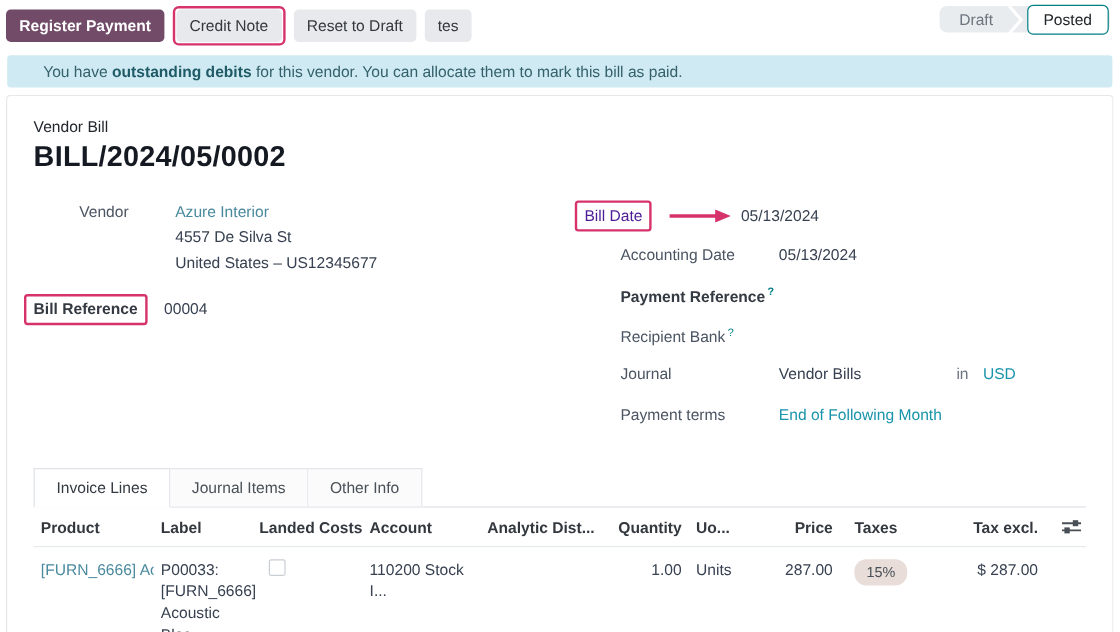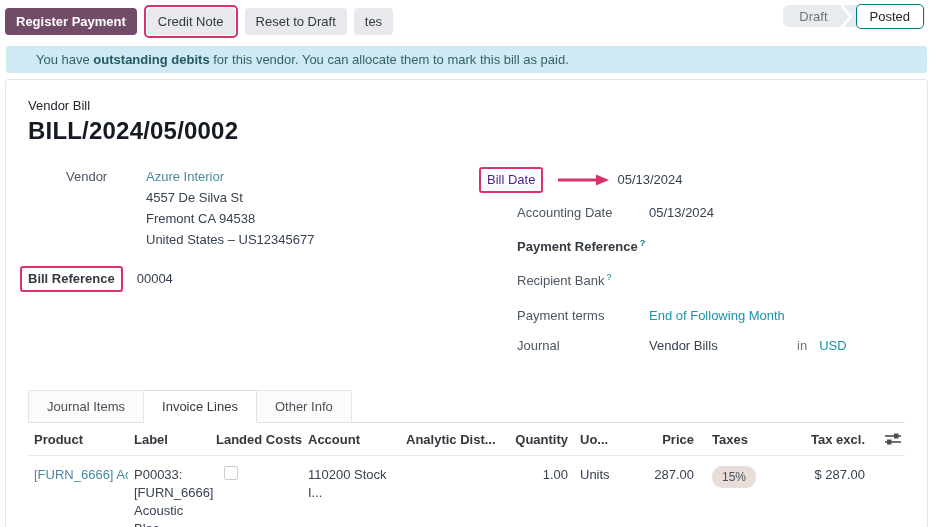--- a/index.html
+++ b/index.html
@@ -101,21 +101,20 @@
     <div class="doc-type">Vendor Bill</div>
     <h1 class="doc-number">BILL/2024/05/0002</h1>
 
     <div class="form-grid">
       <div class="col-left">
         <div class="frow">
           <span class="flabel vendor-label">Vendor</span>
           <div>
             <a class="link">Azure Interior</a>
             <div class="addr">4557 De Silva St</div>
-            <div class="addr">Fremont CA 94538</div>
             <div class="addr">United States – US12345677</div>
           </div>
         </div>
         <div class="frow billref-row">
           <span class="ann-box"><span>Bill Reference</span></span>
           <span class="billref-val">00004</span>
         </div>
       </div>
 
       <div class="col-right">
@@ -132,36 +131,36 @@
           <span>05/13/2024</span>
         </div>
         <div class="frow">
           <span class="flabel flabel-w flabel-bold"><span>Payment Reference</span><sup class="help-sup">?</sup></span>
           <span></span>
         </div>
         <div class="frow">
           <span class="flabel flabel-w"><span>Recipient Bank</span><sup class="help-sup">?</sup></span>
           <span></span>
         </div>
-        <div class="frow" style="margin-top:14px;">
-          <span class="flabel flabel-w">Payment terms</span>
-          <a class="link-bright">End of Following Month</a>
-        </div>
         <div class="frow">
           <span class="flabel flabel-w">Journal</span>
           <span class="journal-val">Vendor Bills</span>
           <span class="in-word">in</span>
           <a class="link-bright">USD</a>
         </div>
+        <div class="frow" style="margin-top:14px;">
+          <span class="flabel flabel-w">Payment terms</span>
+          <a class="link-bright">End of Following Month</a>
+        </div>
       </div>
     </div>
 
     <div class="tabs">
+      <div class="tab active">Invoice Lines</div>
       <div class="tab">Journal Items</div>
-      <div class="tab active">Invoice Lines</div>
       <div class="tab">Other Info</div>
     </div>
 
     <div class="grid thead">
       <div class="th">Product</div>
       <div class="th">Label</div>
       <div class="th">Landed Costs</div>
       <div class="th">Account</div>
       <div class="th">Analytic Dist...</div>
       <div class="th num">Quantity</div>

